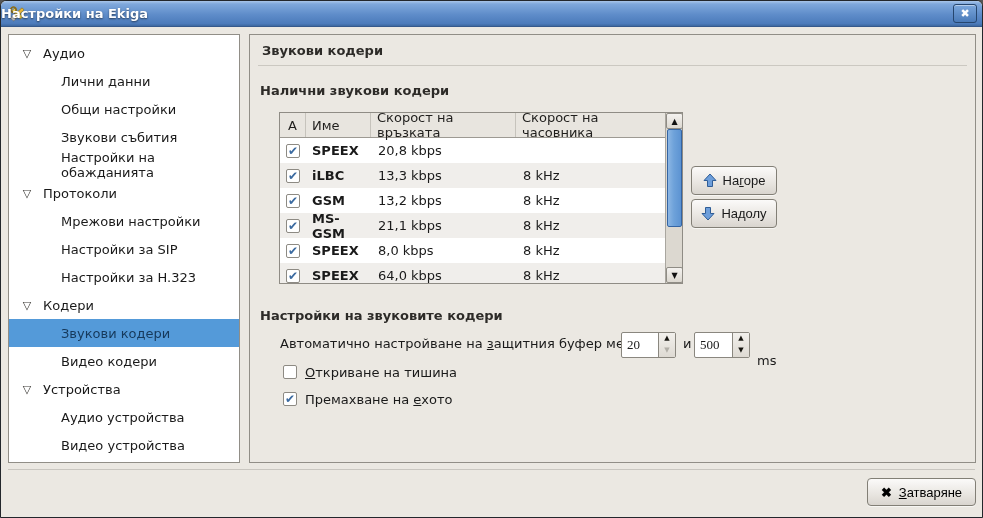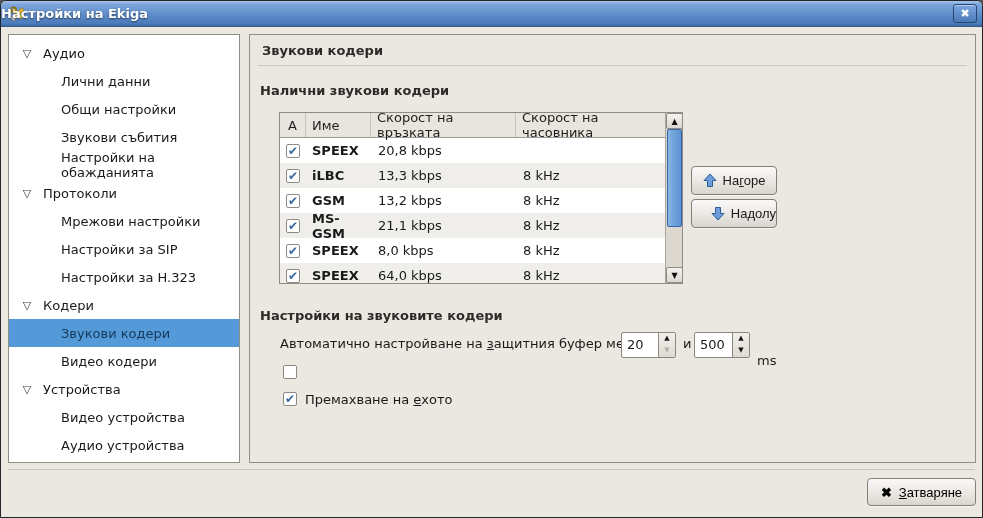--- a/index.html
+++ b/index.html
@@ -70,30 +70,30 @@
   .sc-dn { bottom:0; border-radius:2px; }
   .sc-thumb { position:absolute; left:1px; top:16px; width:15px; height:98px; border:1px solid #3465a4;
               border-radius:2px;
               background:linear-gradient(90deg,#8cb6e4,#6ea2da 45%,#5c93d2); }
 
   
   .gbtn { position:absolute; left:441px; width:86px; height:29px;
           background:linear-gradient(#fbfaf9,#e8e5e0 60%,#d9d5cf); border:1px solid #827f76;
           border-radius:4px; display:flex; align-items:center; justify-content:center; gap:6px;
           font-size:13px; color:#1a1a1a; cursor:pointer; box-shadow:0 1px 0 rgba(255,255,255,.6); }
-  .gbtn.up { top:131px; } .gbtn.down { top:164px;justify-content:flex-end; }
+  .gbtn.up { top:131px; } .gbtn.down { top:164px; }
   .mn { text-decoration:underline; }
 
   
   .jitter-row { position:absolute; left:0; top:297px; width:100%; height:26px; }
   .jitter-label { position:absolute; left:30px; top:4px; }
   .spin { position:absolute; top:0; height:26px; background:#fff; border:1px solid #8a877f;
           border-radius:2px; display:flex; }
   .spin.s1 { left:371px; width:55px; } .spin.s2 { left:444px; width:56px; }
-  .spin-val { flex:1; padding:4px 0 16px 5px; }
+  .spin-val { flex:1; padding:4px 0 16px 5px;font-family:Liberation Serif, serif; }
   .spin-btns { width:17px; background:linear-gradient(#f2f0ec,#dedad3); border-left:1px solid #8a877f;
                display:flex; flex-direction:column; }
   .spin-btns span { flex:1; font-size:7px; text-align:center; line-height:11px; color:#15140f; cursor:pointer; }
   .spin-btns .dis { color:#b2afa8; }
   .and-lbl { position:absolute; left:433px; top:4px; }
   .ms-lbl { position:absolute; left:507px; top:21px; }
 
   .chk-row { position:absolute; left:33px; height:16px; display:flex; align-items:center; gap:8px; }
   .chk-row.r1 { top:329px; } .chk-row.r2 { top:356px; }
 
@@ -163,24 +163,24 @@
       <span class="lbl">Звукови кодери</span>
     </div>
     <div class="trow child">
       <span class="lbl">Видео кодери</span>
     </div>
     <div class="trow cat">
       <span class="exp">▽</span>
       <span class="lbl">Устройства</span>
     </div>
     <div class="trow child">
+      <span class="lbl">Аудио устройства</span>
+    </div>
+    <div class="trow child">
       <span class="lbl">Видео устройства</span>
-    </div>
-    <div class="trow child">
-      <span class="lbl">Аудио устройства</span>
     </div>
   </div>
 
   <div class="main">
     <div class="main-title">Звукови кодери</div>
     <div class="main-sep"></div>
 
     <div class="sec-h h1">Налични звукови кодери</div>
 
     <div class="table">
@@ -288,20 +288,21 @@
         <span class="spin-btns">
             <span>▲</span>
             <span>▼</span>
           </span>
       </span>
       <span class="ms-lbl">ms</span>
     </div>
 
     <div class="chk-row r1">
       <span class="cb"></span>
+      <span><span></span><span class="mn">О</span><span>ткриване на тишина</span></span>
     </div>
     <div class="chk-row r2">
       <span class="cb">
           <i>✔</i>
         </span>
       <span><span>Премахване на </span><span class="mn">е</span><span>хото</span></span>
     </div>
   </div>
 
   <div class="footer-sep"></div>

